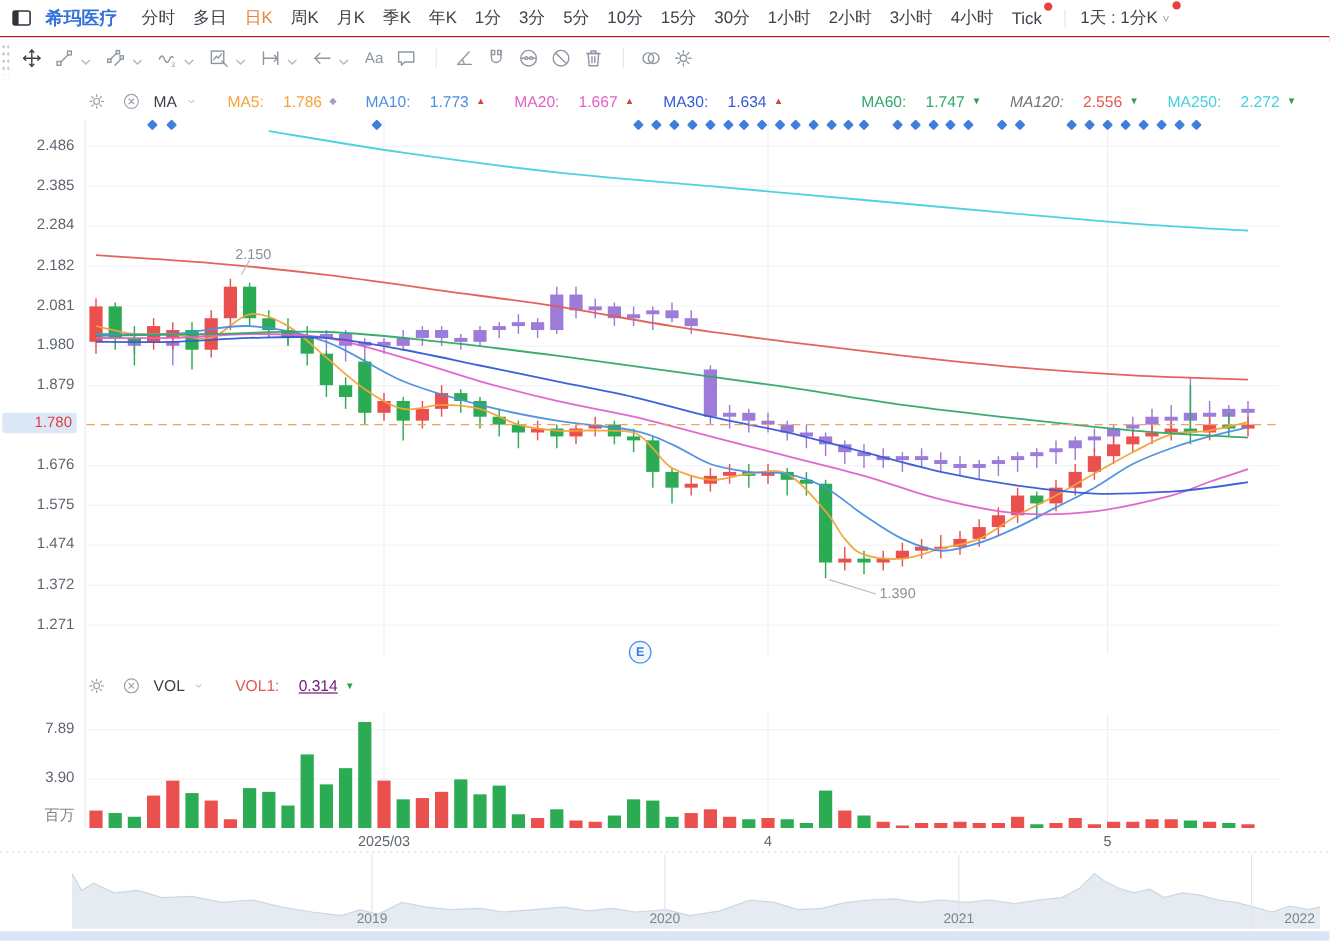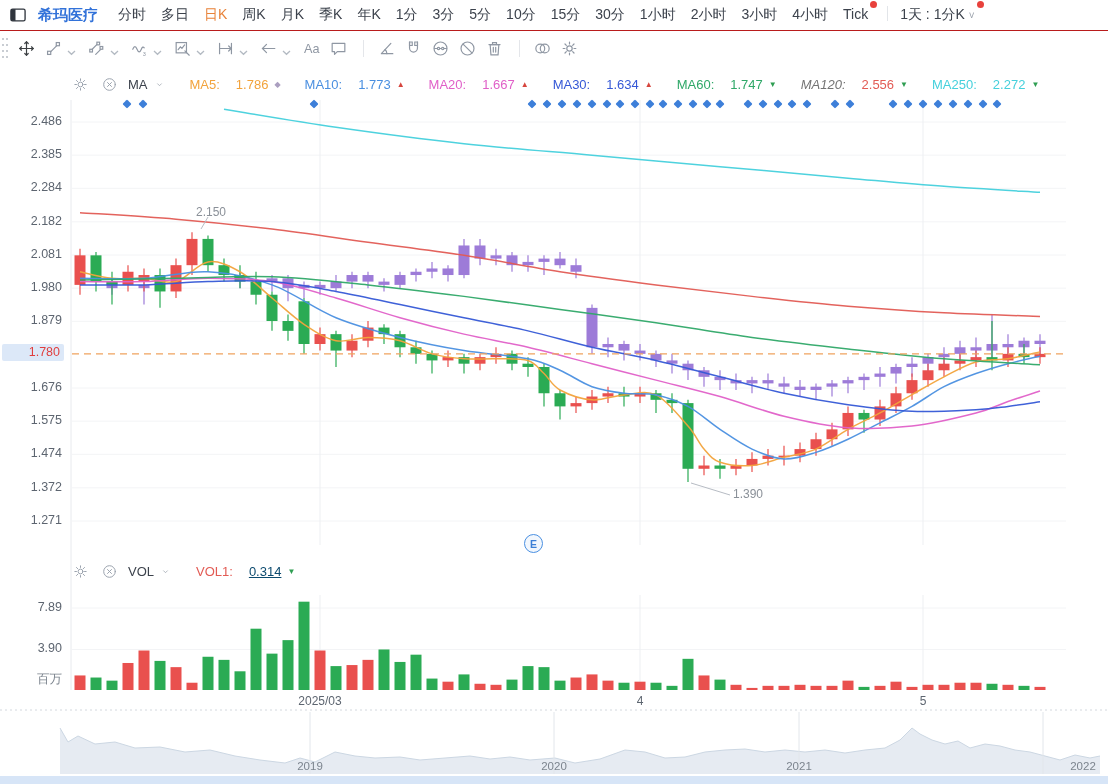--- a/index.html
+++ b/index.html
@@ -48,21 +48,21 @@
 <body>
 
 <div id="topbar">
   <span id="win-icon">
     <svg viewBox="0 0 24 24" width="20" height="20" fill="none" stroke="currentColor" stroke-width="1.6">
       <rect x="3.5" y="5" width="17" height="14" rx="2"></rect>
       <rect x="3.5" y="5" width="5.5" height="14" fill="currentColor" stroke="none"></rect>
     </svg>
   </span>
   <span id="stock-name">希玛医疗</span>
-  <div id="tabs" style="display:flex;align-items:flex-start">
+  <div id="tabs" style="display:flex;align-items:center">
       <span class="tab">分时</span>
       <span class="tab">多日</span>
       <span class="tab active">日K</span>
       <span class="tab">周K</span>
       <span class="tab">月K</span>
       <span class="tab">季K</span>
       <span class="tab">年K</span>
       <span class="tab">1分</span>
       <span class="tab">3分</span>
       <span class="tab">5分</span>
@@ -598,21 +598,21 @@
         <span style="color: rgb(224, 96, 200);">MA20:</span>
         <span class="val" style="color: rgb(224, 96, 200);">1.667</span>
         <span class="mark" style="color: rgb(214, 69, 61);">▲</span>
       </span>
       <span class="ind-item">
         <span style="color: rgb(53, 88, 214);">MA30:</span>
         <span class="val" style="color: rgb(53, 88, 214);">1.634</span>
         <span class="mark" style="color: rgb(214, 69, 61);">▲</span>
       </span>
       <span class="ind-item">
-        <span style="color: rgb(47, 168, 104);">MA60:</span>
+        <span style="color: rgb(47, 168, 104); margin-left: 41px;">MA60:</span>
         <span class="val" style="color: rgb(47, 168, 104);">1.747</span>
         <span class="mark" style="color: rgb(47, 158, 82);">▼</span>
       </span>
       <span class="ind-item">
         <span style="color: #737373; font-style: italic;">MA120:</span>
         <span class="val" style="color: rgb(226, 91, 84);">2.556</span>
         <span class="mark" style="color: rgb(47, 158, 82);">▼</span>
       </span>
       <span class="ind-item">
         <span style="color: rgb(69, 208, 220);">MA250:</span>
@@ -637,21 +637,21 @@
   </span>
   <span class="ind-name">
     <span>VOL</span>
     <svg viewBox="0 0 24 24" width="13" height="13">
         <path d="M8 10.2l4 4 4-4"></path>
       </svg>
   </span>
   <span id="vol-items" style="display:flex">
       <span class="ind-item">
         <span style="color: rgb(226, 91, 84);">VOL1:</span>
-        <span class="val" style="color: #0c4a6e; text-decoration: underline;">0.314</span>
+        <span class="val" style="color: #701a75; text-decoration: underline;">0.314</span>
         <span class="mark" style="color: rgb(47, 158, 82);">▼</span>
       </span>
     </span>
 </div>
 
 <div id="overlays">
     <div class="ytick" style="top:114px">2.486</div>
     <div class="ytick" style="top:147.16790123456803px">2.385</div>
     <div class="ytick" style="top:180.3358024691359px">2.284</div>
     <div class="ytick" style="top:213.83209876543216px">2.182</div>

